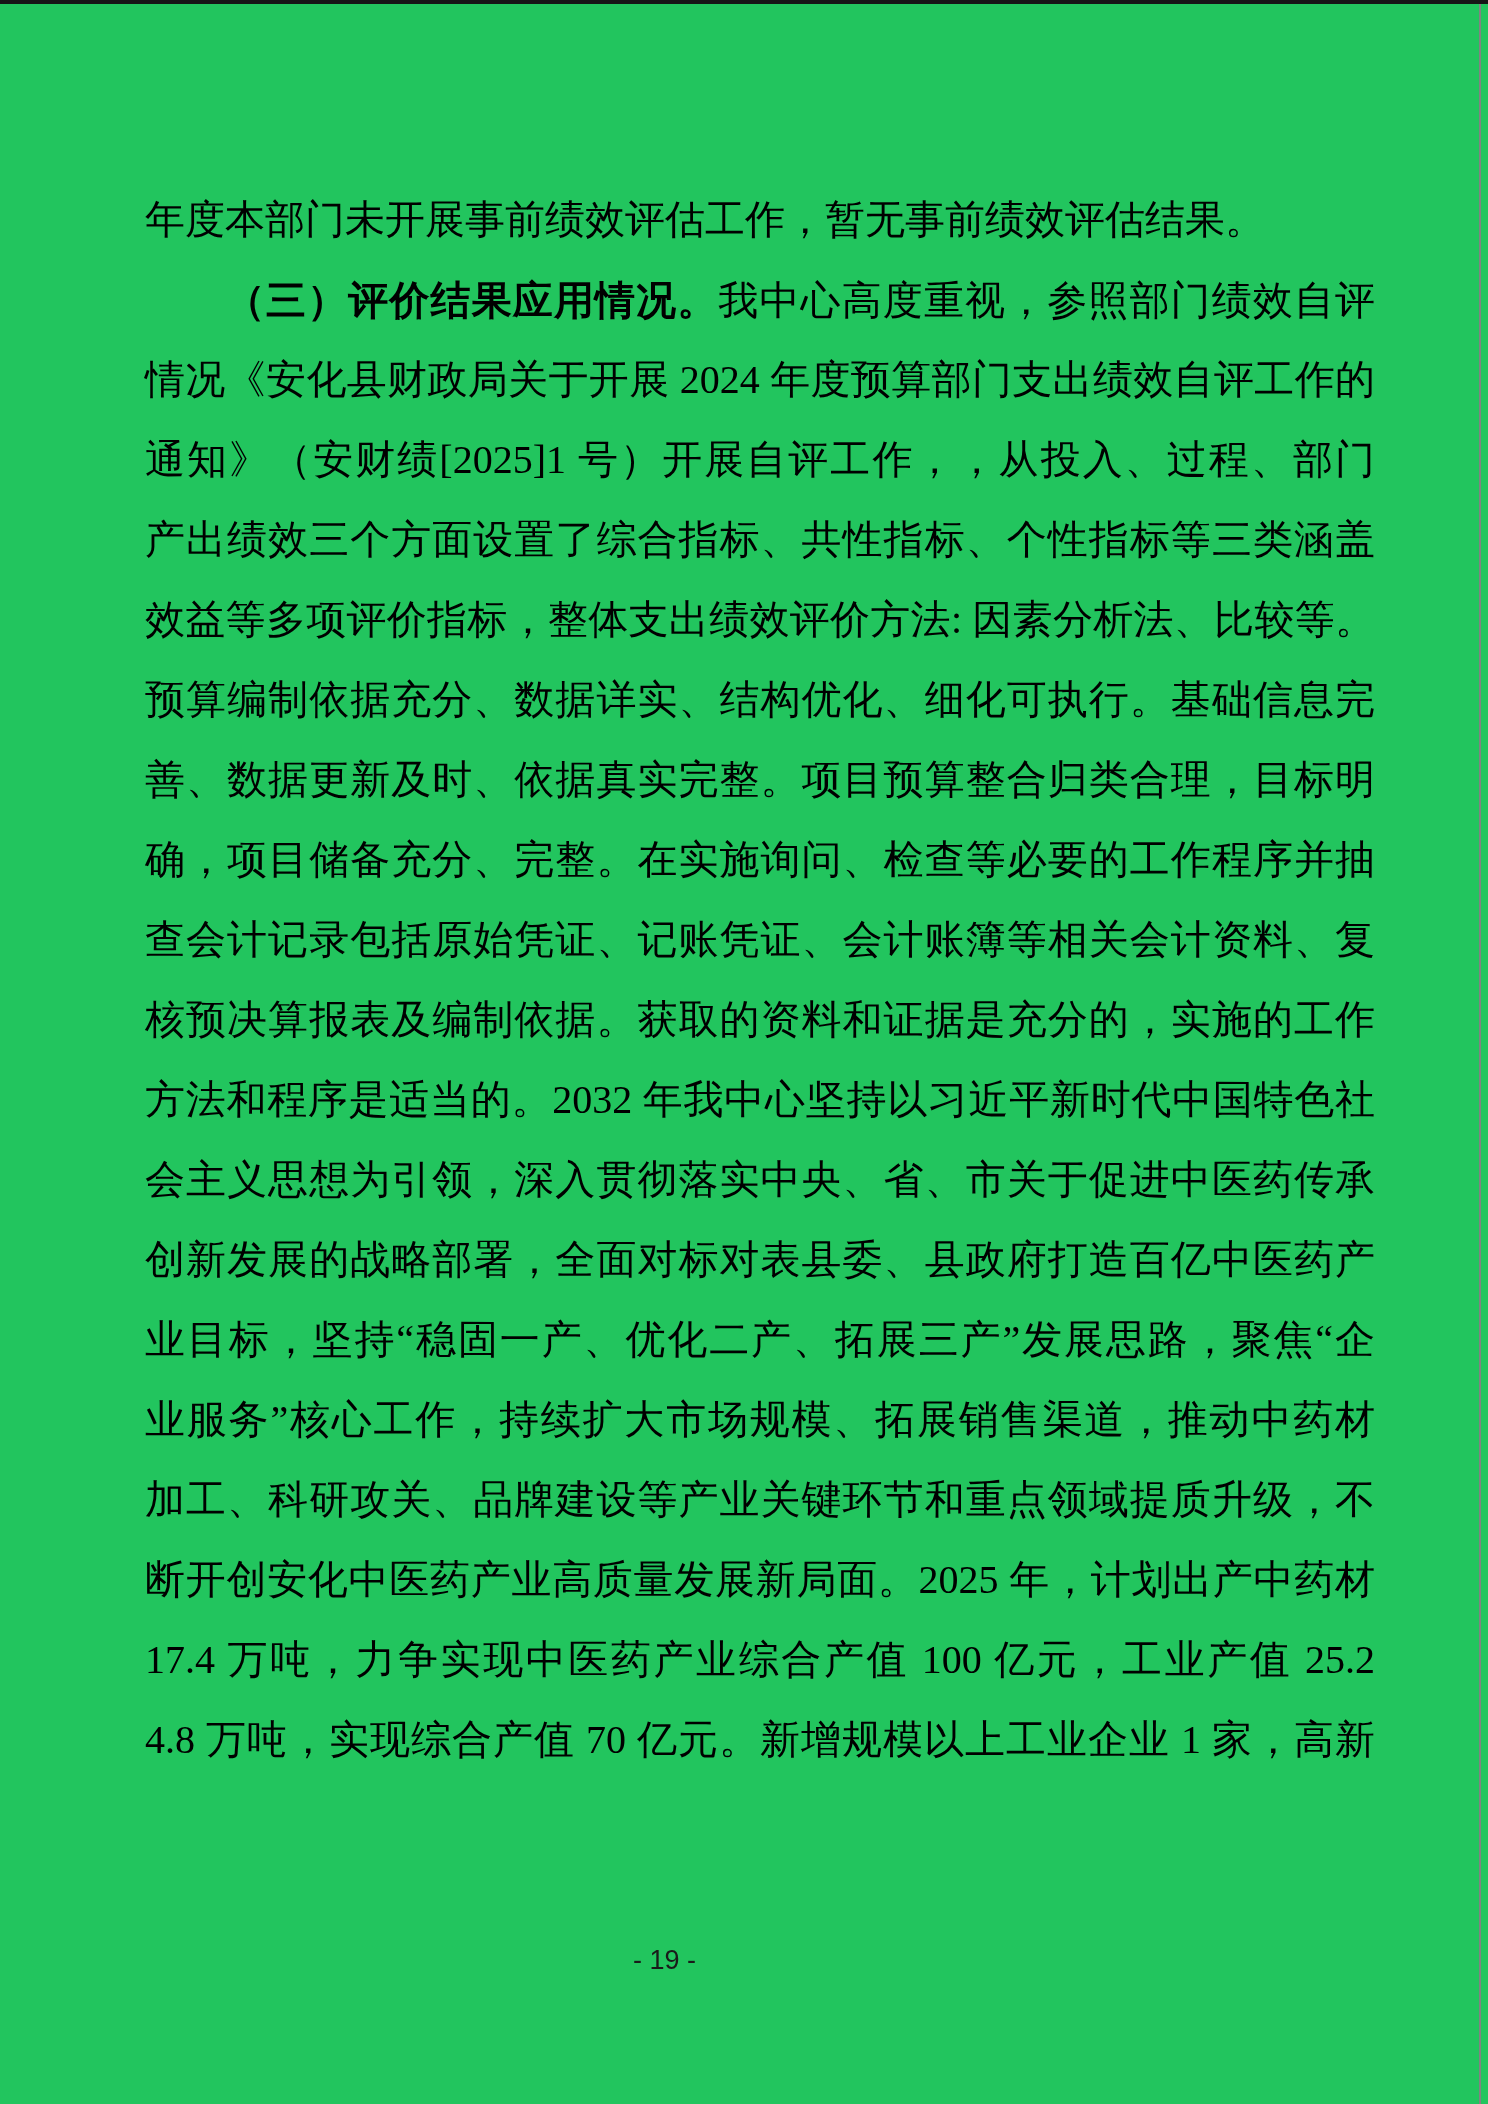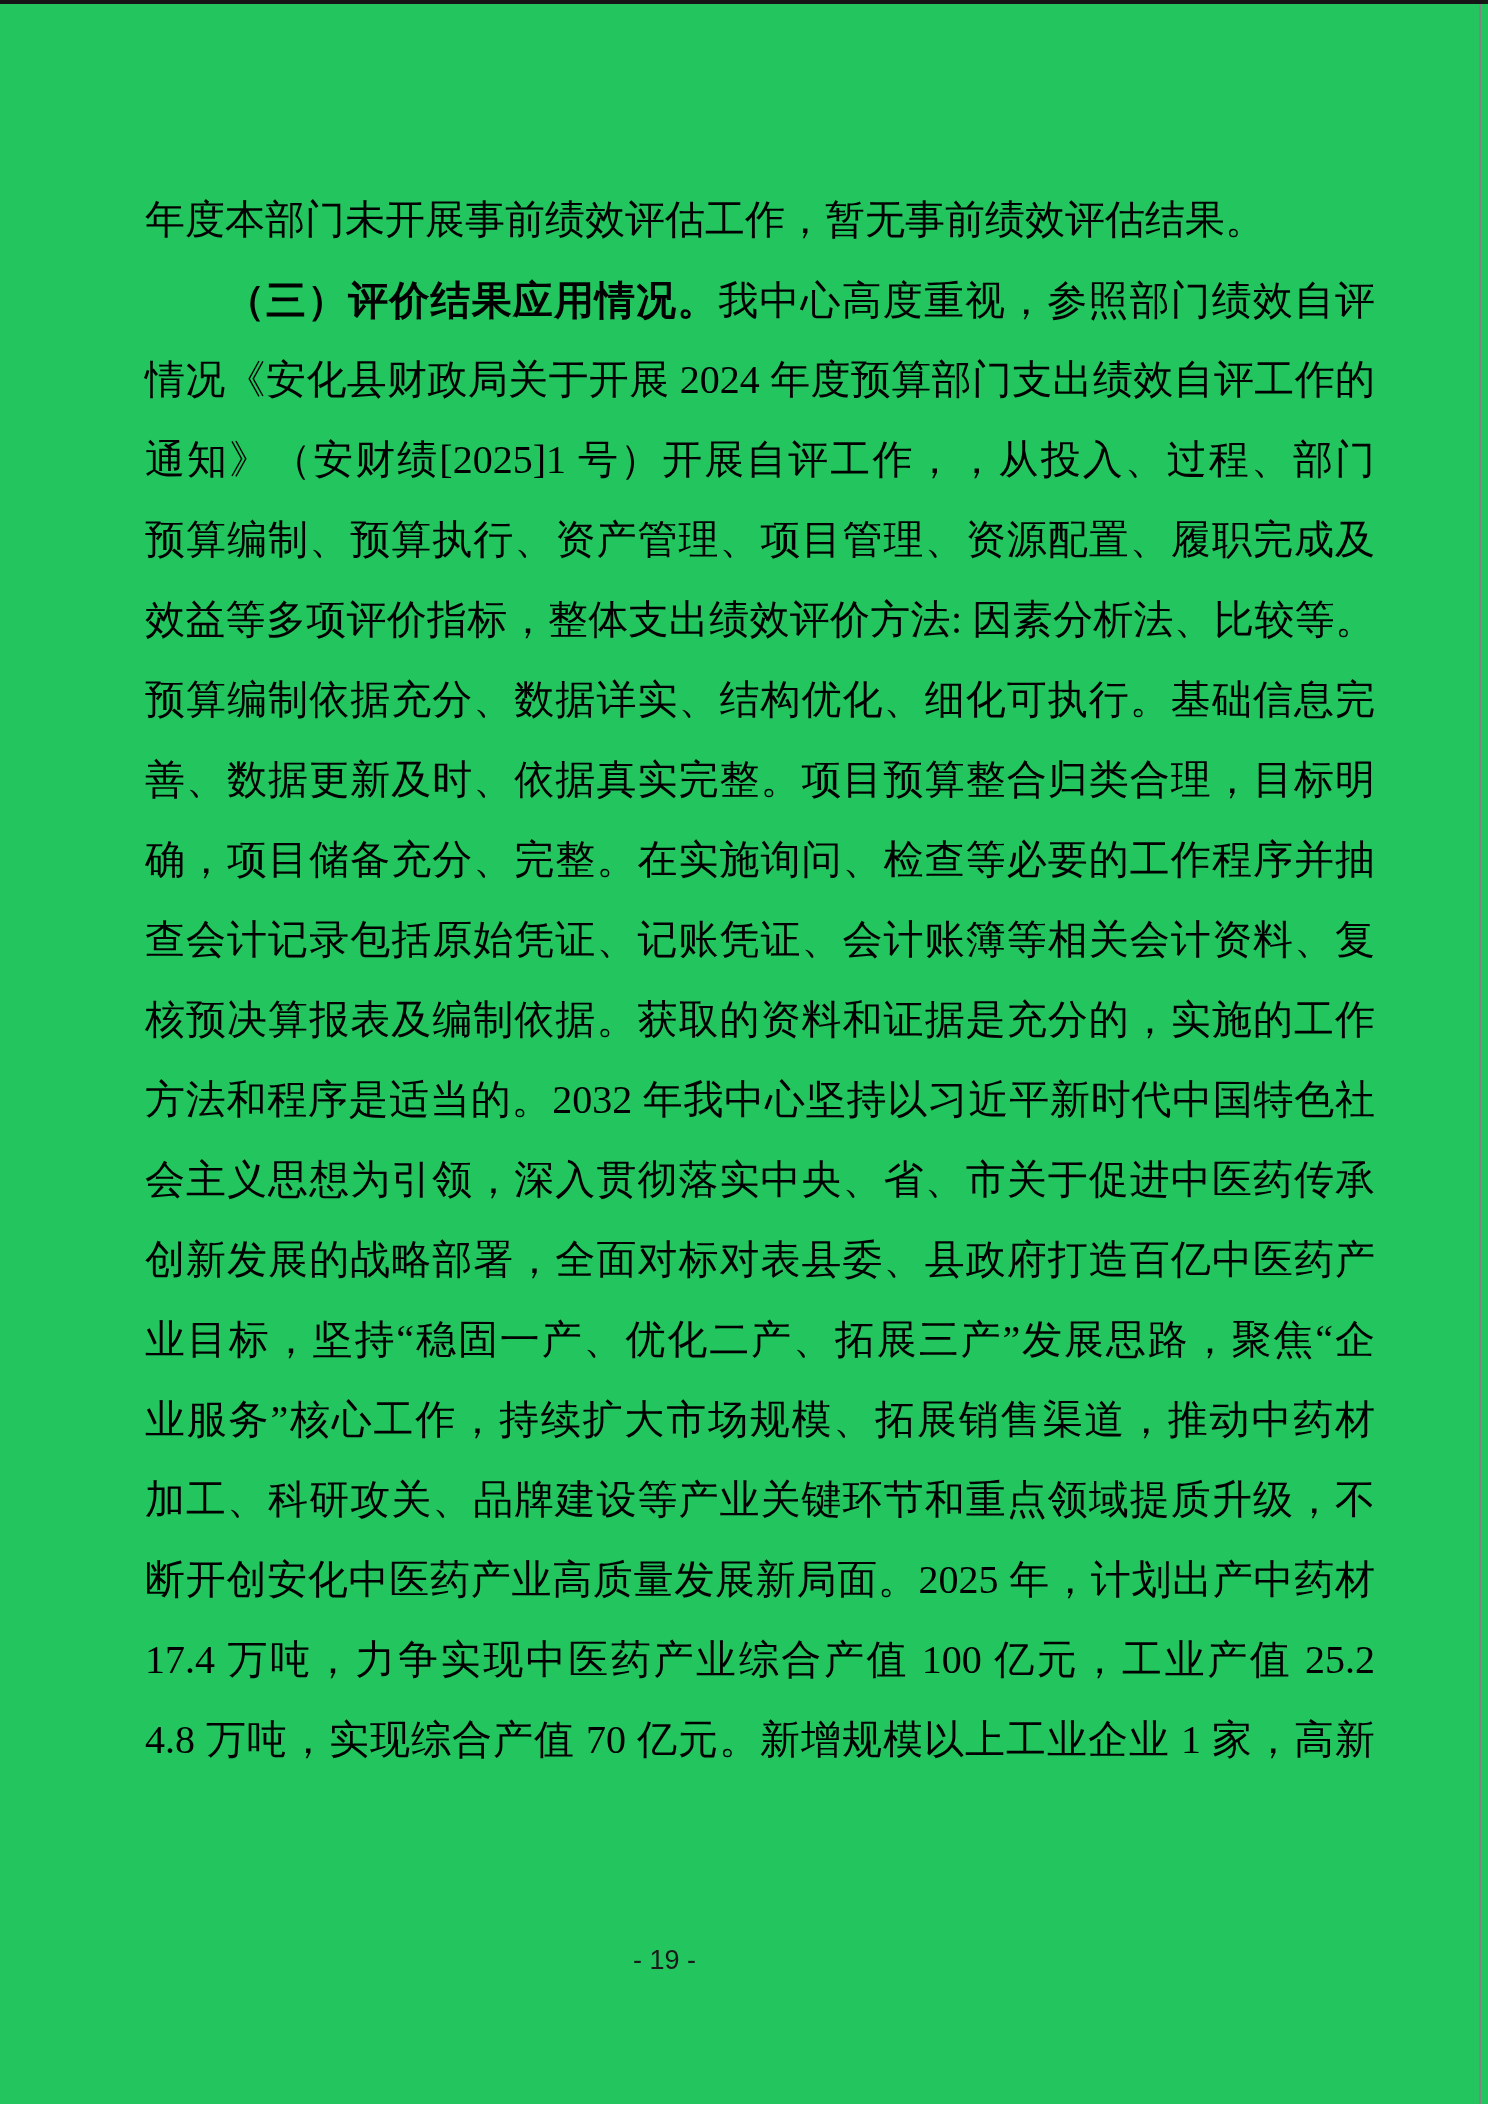--- a/index.html
+++ b/index.html
@@ -75,21 +75,21 @@
 <body>
 
 <div class="page">
   <div class="top-edge"></div>
   <div class="right-edge"></div>
   <div class="content" id="content">
       <div class="line"><span class="seg">年度本部门未开展事前绩效评估工作，暂无事前绩效评估结果。</span></div>
       <div class="line indent jlast"><span class="seg bold">（三）评价结果应用情况。</span><span class="seg">我中心高度重视，参照部门绩效自评</span></div>
       <div class="line jlast"><span class="seg">情况《安化县财政局关于开展 2024 年度预算部门支出绩效自评工作的</span></div>
       <div class="line jlast"><span class="seg">通知》（安财绩[2025]1 号）开展自评工作，，从投入、过程、部门</span></div>
-      <div class="line jlast"><span class="seg">预算编制、预算执行、资产管理、项目管理、资源配置、履职完成及</span></div>
+      <div class="line jlast"><span class="seg">产出绩效三个方面设置了综合指标、共性指标、个性指标等三类涵盖</span></div>
       <div class="line jlast"><span class="seg">效益等多项评价指标，整体支出绩效评价方法: 因素分析法、比较等。</span></div>
       <div class="line jlast"><span class="seg">预算编制依据充分、数据详实、结构优化、细化可执行。基础信息完</span></div>
       <div class="line jlast"><span class="seg">善、数据更新及时、依据真实完整。项目预算整合归类合理，目标明</span></div>
       <div class="line jlast"><span class="seg">确，项目储备充分、完整。在实施询问、检查等必要的工作程序并抽</span></div>
       <div class="line jlast"><span class="seg">查会计记录包括原始凭证、记账凭证、会计账簿等相关会计资料、复</span></div>
       <div class="line jlast"><span class="seg">核预决算报表及编制依据。获取的资料和证据是充分的，实施的工作</span></div>
       <div class="line jlast"><span class="seg">方法和程序是适当的。2032 年我中心坚持以习近平新时代中国特色社</span></div>
       <div class="line jlast"><span class="seg">会主义思想为引领，深入贯彻落实中央、省、市关于促进中医药传承</span></div>
       <div class="line jlast"><span class="seg">创新发展的战略部署，全面对标对表县委、县政府打造百亿中医药产</span></div>
       <div class="line jlast"><span class="seg">业目标，坚持“稳固一产、优化二产、拓展三产”发展思路，聚焦“企</span></div>

